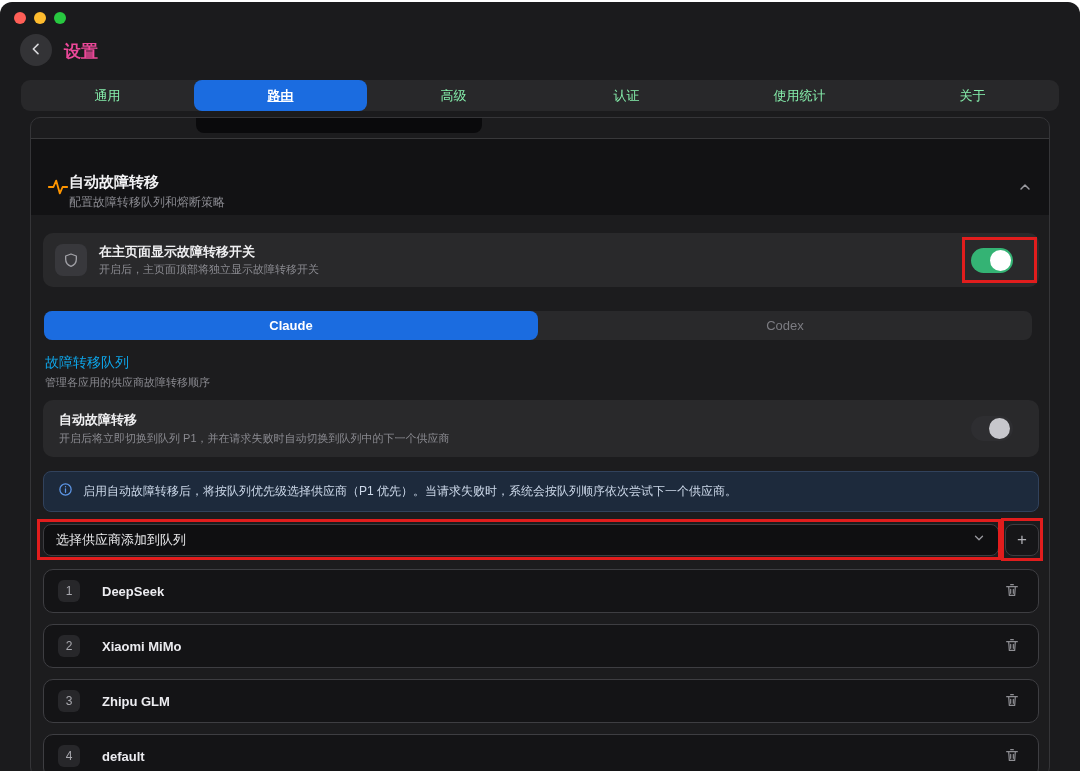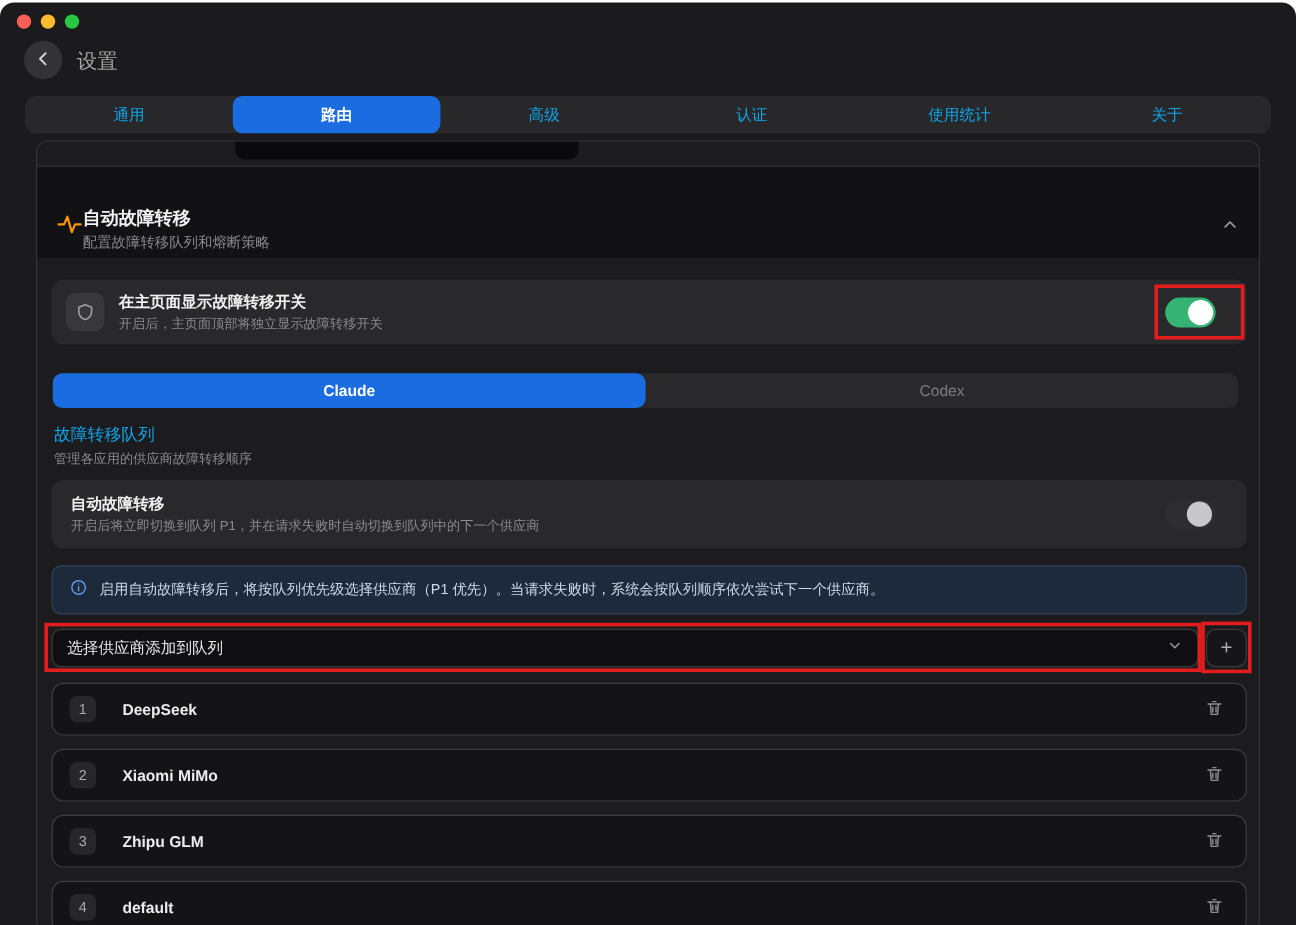--- a/index.html
+++ b/index.html
@@ -9,28 +9,28 @@
     background:#1b1b1d; border-radius:12px 12px 0 0; overflow:hidden; }
 
   
   .traffic { position:absolute; left:14px; top:10px; display:flex; gap:8px; }
   .tl { width:12px; height:12px; border-radius:50%; display:inline-block; }
   .tl.red{ background:#ff5f57; } .tl.yellow{ background:#febc2e; } .tl.green{ background:#28c840; }
 
   
   .hdr-back { position:absolute; left:20px; top:32px; width:32px; height:32px; border-radius:50%;
     background:#333336; border:none; display:flex; align-items:center; justify-content:center; cursor:pointer; }
-  .page-title { position:absolute; left:64px; top:38px; font-size:17px; font-weight:normal; color:#a3a3a3; }
+  .page-title { position:absolute; left:64px; top:38px; font-size:17px; font-weight:bold; color:#ec4899; }
 
   
   .tabbar { position:absolute; left:21px; top:78px; width:1038px; height:31px;
     background:#28282a; border-radius:9px; display:flex; }
   .tab { flex:1; display:flex; align-items:center; justify-content:center;
-    font-size:13px; color:#0ea5e9; border-radius:8px; cursor:pointer; }
-  .tab.active { background:#1b6ce0; color:#ffffff; font-weight:bold; }
+    font-size:13px; color:#86efac; border-radius:8px; cursor:pointer; }
+  .tab.active { background:#1b6ce0; color:#ffffff; font-weight:bold;text-decoration:underline; }
 
   
   .content-card { position:absolute; left:30px; top:115px; width:1020px; height:660px;
     background:#1c1c1e; border:1px solid #353538; border-radius:10px; overflow:hidden; }
   .remnant { position:absolute; left:165px; top:0; width:286px; height:15px;
     background:#0a0a0c; border-radius:0 0 8px 8px; }
   .divider { position:absolute; left:0; top:20px; width:100%; height:1px; background:#38383a; }
   .header-band { position:absolute; left:0; top:21px; width:100%; height:76px; background:#121214; }
 
   .sec-icon { position:absolute; left:16px; top:58px; }

